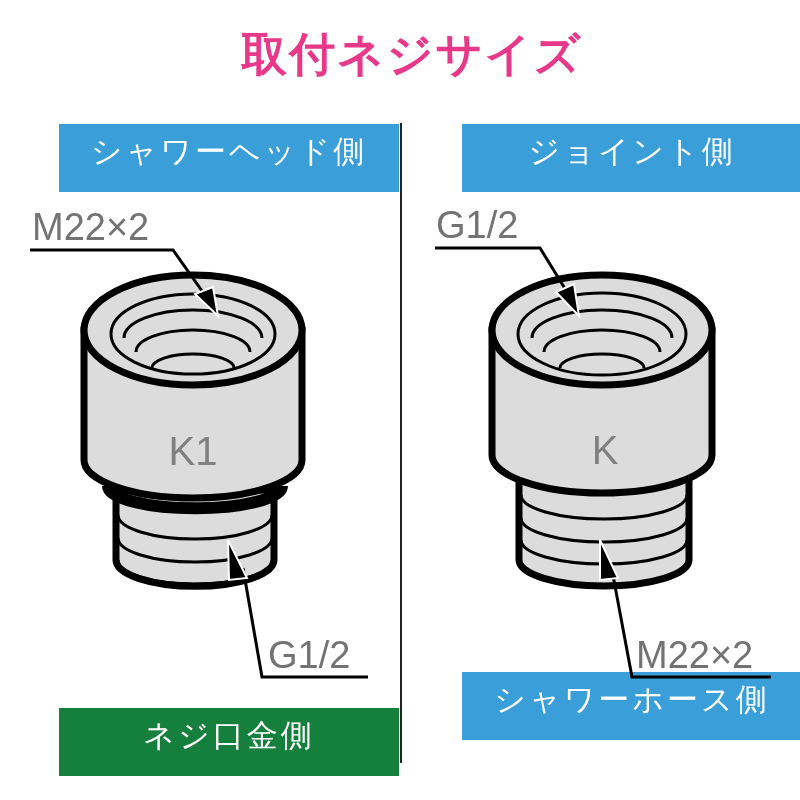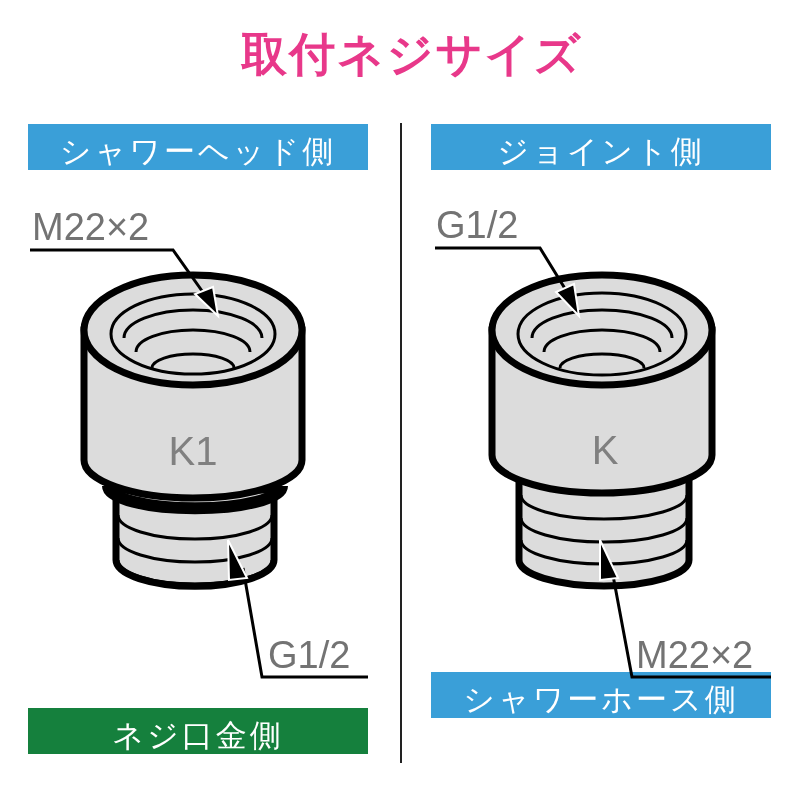--- a/index.html
+++ b/index.html
@@ -5,22 +5,22 @@
   html, body { margin: 0; padding: 0; }
   body {
     width: 800px; height: 800px; background: #ffffff; position: relative; overflow: hidden;
     font-family: "DejaVu Sans", "Liberation Sans", sans-serif;
   }
   .title {
     position: absolute; left: 0; top: 22px; width: 800px; text-align: center;
     font-size: 46px; font-weight: bold; letter-spacing: 2px; line-height: 64px;
   }
   .bar {
-    position: absolute; height: 46px; color: #ffffff; text-align: center;
-    font-size: 31px; line-height: 54px; letter-spacing: 3px;
+    position: absolute; height: 68px; color: #ffffff; text-align: center;
+    font-size: 31px; line-height: 54px; letter-spacing: 3px; margin-left: 31px;
   }
   .divider { position: absolute; left: 400px; top: 123px; width: 2px; height: 640px; background: #222; }
   .label {
     position: absolute; font-family: "Liberation Sans", sans-serif; font-size: 38px;
     color: #737373; line-height: 40px;
   }
   svg.art { position: absolute; left: 0; top: 0; }
 </style>
 </head>
 <body>

